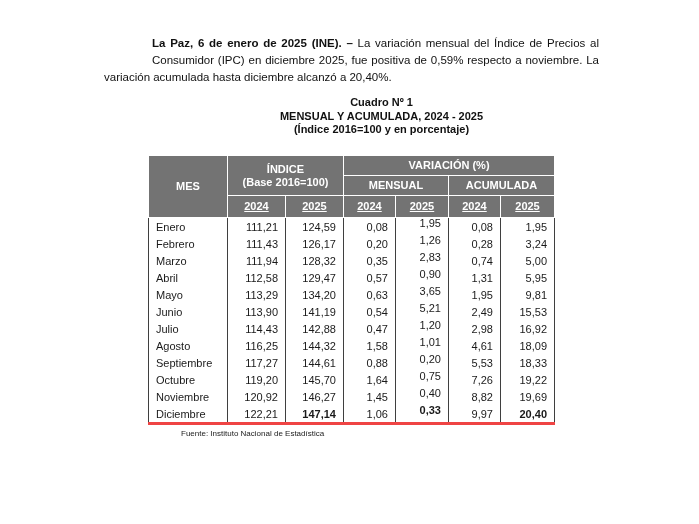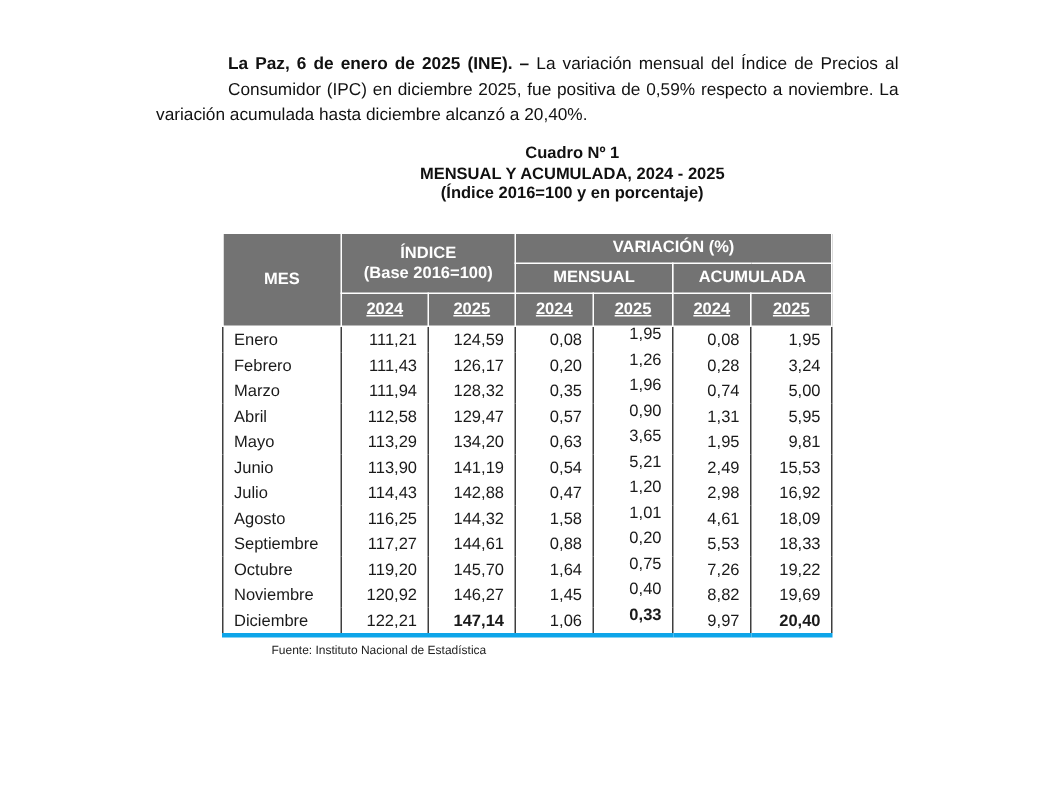--- a/index.html
+++ b/index.html
@@ -64,21 +64,21 @@
     height: 17px;
     padding: 0;
     vertical-align: middle;
     color: #1a1a1a;
     background: #ffffff;
   }
   table.ipc td.mes-cell { text-align: left; padding-left: 7px; }
   table.ipc td.num { text-align: right; padding-right: 7px; }
   table.ipc td .raised { position: relative; top: -4px; display: inline-block; }
   table.ipc td.bold { font-weight: bold; }
-  table.ipc tbody tr:last-child td { border-bottom: 3px solid #0ea5e9; }
+  table.ipc tbody tr:last-child td { border-bottom: 3px solid #ef4444; }
 
   
   .fuente {
     position: absolute;
     left: 149px; top: 429px;
     font-size: 8px;
     color: #222;
     margin-left: 32px;
   }
 </style>
@@ -148,21 +148,21 @@
           <td class="num"><span>0,20</span></td>
           <td class="num"><span class="raised">1,26</span></td>
           <td class="num"><span>0,28</span></td>
           <td class="num"><span>3,24</span></td>
         </tr>
         <tr>
           <td class="mes-cell"><span>Marzo</span></td>
           <td class="num"><span>111,94</span></td>
           <td class="num"><span>128,32</span></td>
           <td class="num"><span>0,35</span></td>
-          <td class="num"><span class="raised">1,96</span></td>
+          <td class="num"><span class="raised">2,83</span></td>
           <td class="num"><span>0,74</span></td>
           <td class="num"><span>5,00</span></td>
         </tr>
         <tr>
           <td class="mes-cell"><span>Abril</span></td>
           <td class="num"><span>112,58</span></td>
           <td class="num"><span>129,47</span></td>
           <td class="num"><span>0,57</span></td>
           <td class="num"><span class="raised">0,90</span></td>
           <td class="num"><span>1,31</span></td>

